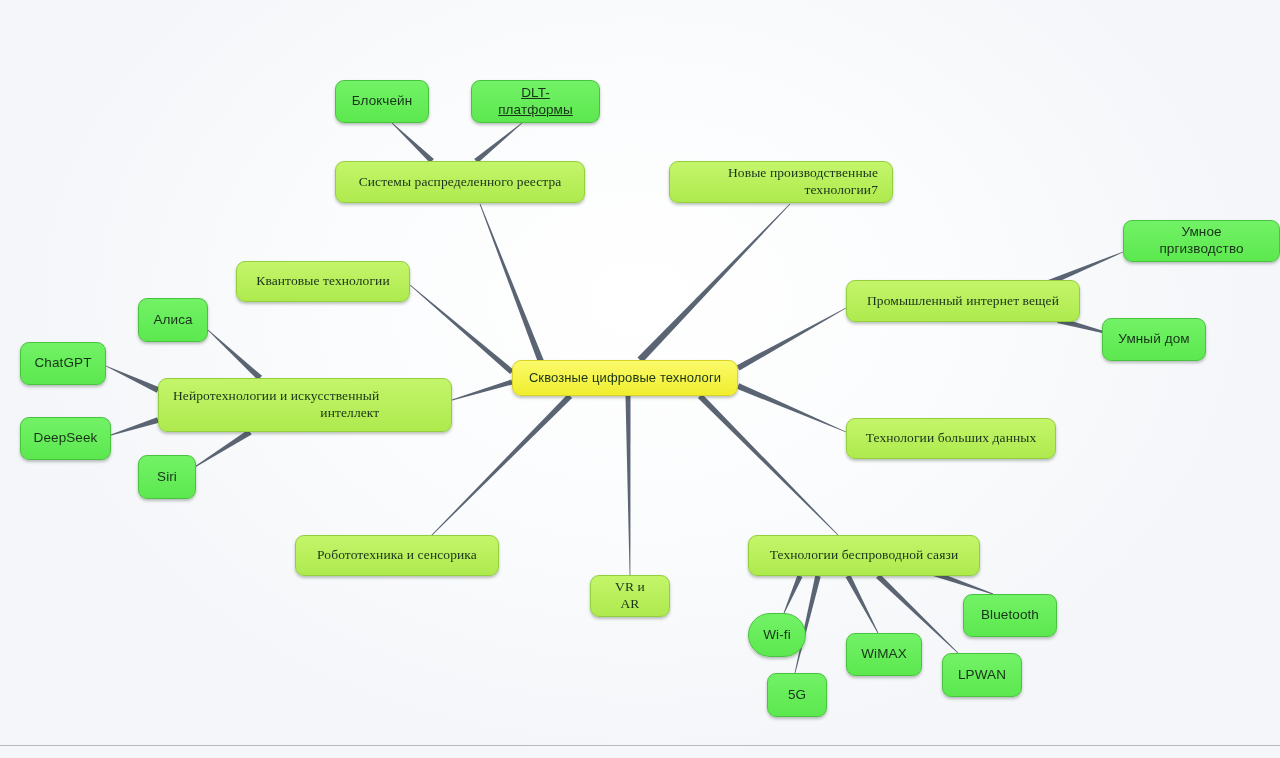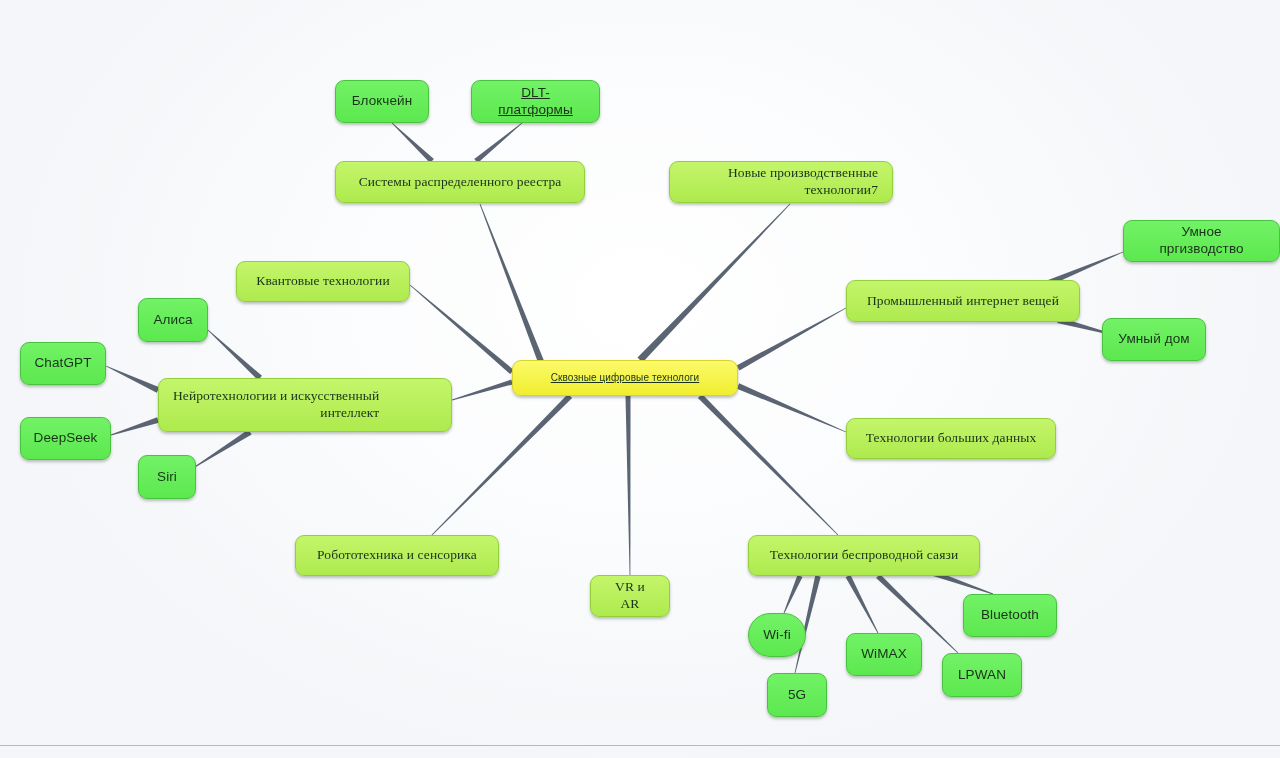--- a/index.html
+++ b/index.html
@@ -54,23 +54,22 @@
     border: 1px solid #49c23f;
   }
   .node.branch {
     background: linear-gradient(180deg, #c4f56a 0%, #aeea4e 100%);
     border: 1px solid #93cf3c;
     font-family: Liberation Serif, serif;
   }
   .node.root {
     background: linear-gradient(180deg, #fbfa6a 0%, #f0ee2e 100%);
     border: 1px solid #d9d329;
-    font-size: 10px;
+    font-size: 13px;
     z-index: 7;
-    text-decoration: underline;
   }
   .node.center-text { justify-content: center; text-align: center; }
   .node.left-text   { justify-content: flex-start; text-align: right; }
 </style>
 </head>
 <body>
 
 <div id="canvas">
   <svg id="edge-layer" viewBox="0 0 1280 758" preserveAspectRatio="none">
       <polygon points="548.03,370.83 480.37,203.86 479.63,204.14 541.97,373.17" fill="#5a6472"></polygon>

